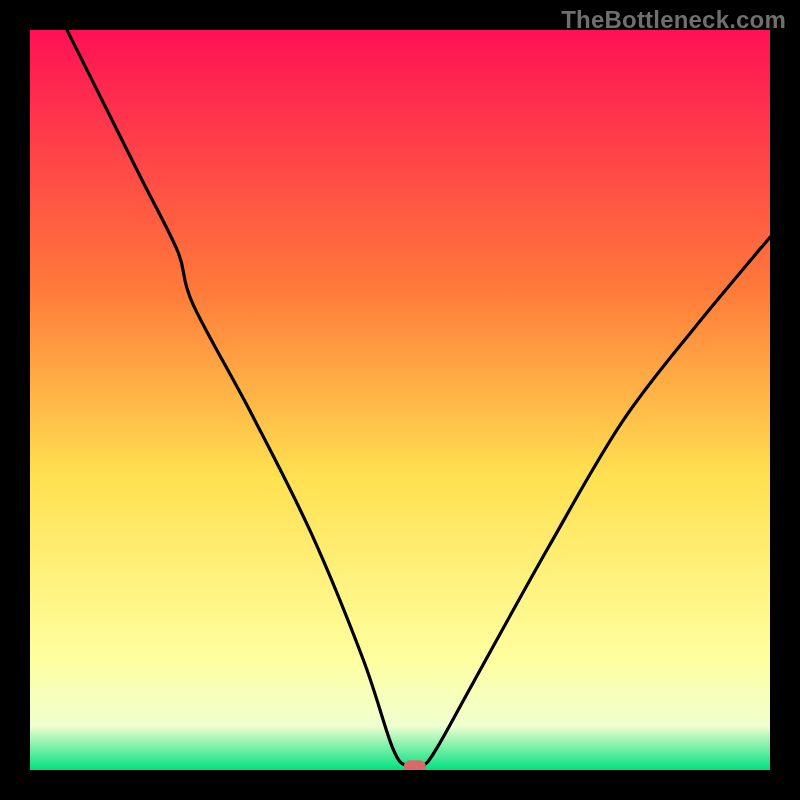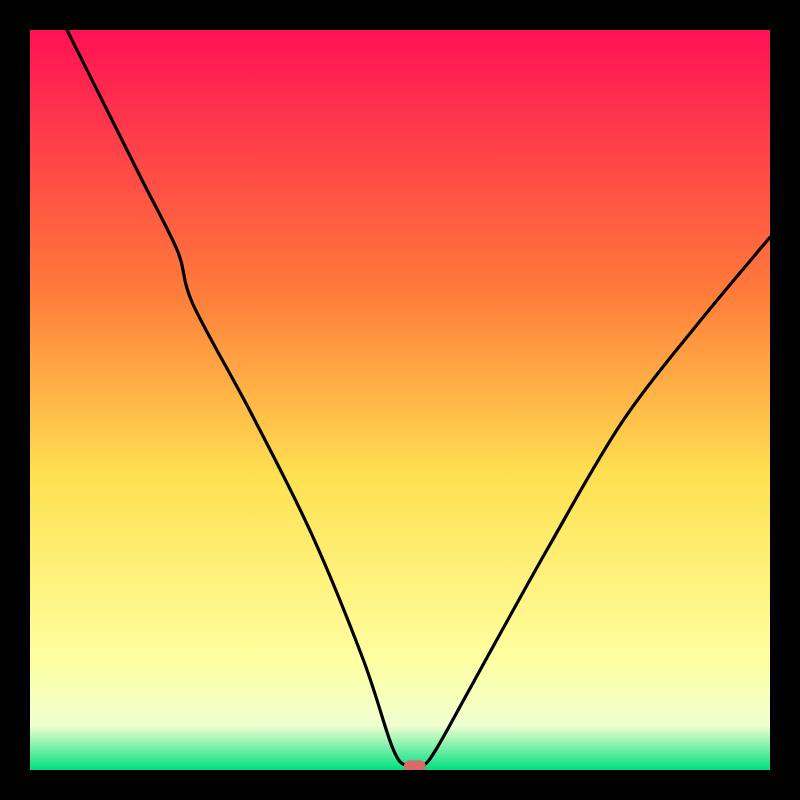--- a/index.html
+++ b/index.html
@@ -52,13 +52,14 @@
   </defs>
 
   <rect id="grad-rect" x="30" y="30" width="740" height="740" fill="url(#bg-grad)"></rect>
 
   <g clip-path="url(#plot-clip)">
     <path id="curve-path" d="M 67.0 30.0 C 73.2 42.3, 91.7 79.3, 104.0 104.0 C 116.3 128.7, 128.7 153.3, 141.0 178.0 C 153.3 202.7, 169.4 231.0, 178.0 252.0 C 186.6 273.0, 180.5 276.7, 192.8 303.8 C 205.1 330.9, 232.3 376.6, 252.0 414.8 C 271.7 453.0, 292.7 492.5, 311.2 533.2 C 329.7 573.9, 349.4 623.2, 363.0 659.0 C 376.6 694.8, 385.2 729.9, 392.6 747.8 C 400.0 765.7, 402.5 763.2, 407.4 766.3 C 412.3 769.4, 417.3 769.4, 422.2 766.3 C 427.1 763.2, 428.4 762.0, 437.0 747.8 C 445.6 733.6, 455.5 714.5, 474.0 681.2 C 492.5 647.9, 523.3 591.2, 548.0 548.0 C 572.7 504.8, 597.3 459.2, 622.0 422.2 C 646.7 385.2, 671.3 356.8, 696.0 326.0 C 720.7 295.2, 757.7 252.0, 770.0 237.2" fill="none" stroke="#000000" stroke-width="3.2" stroke-linejoin="round" stroke-linecap="round"></path>
     <rect id="marker-rect" x="403.8" y="760.3" width="22" height="12" rx="6" ry="6" fill="#d96a6a"></rect>
   </g>
 </svg>
 
+<div class="watermark">TheBottleneck.com</div>
 </div>
 
 </body></html>

